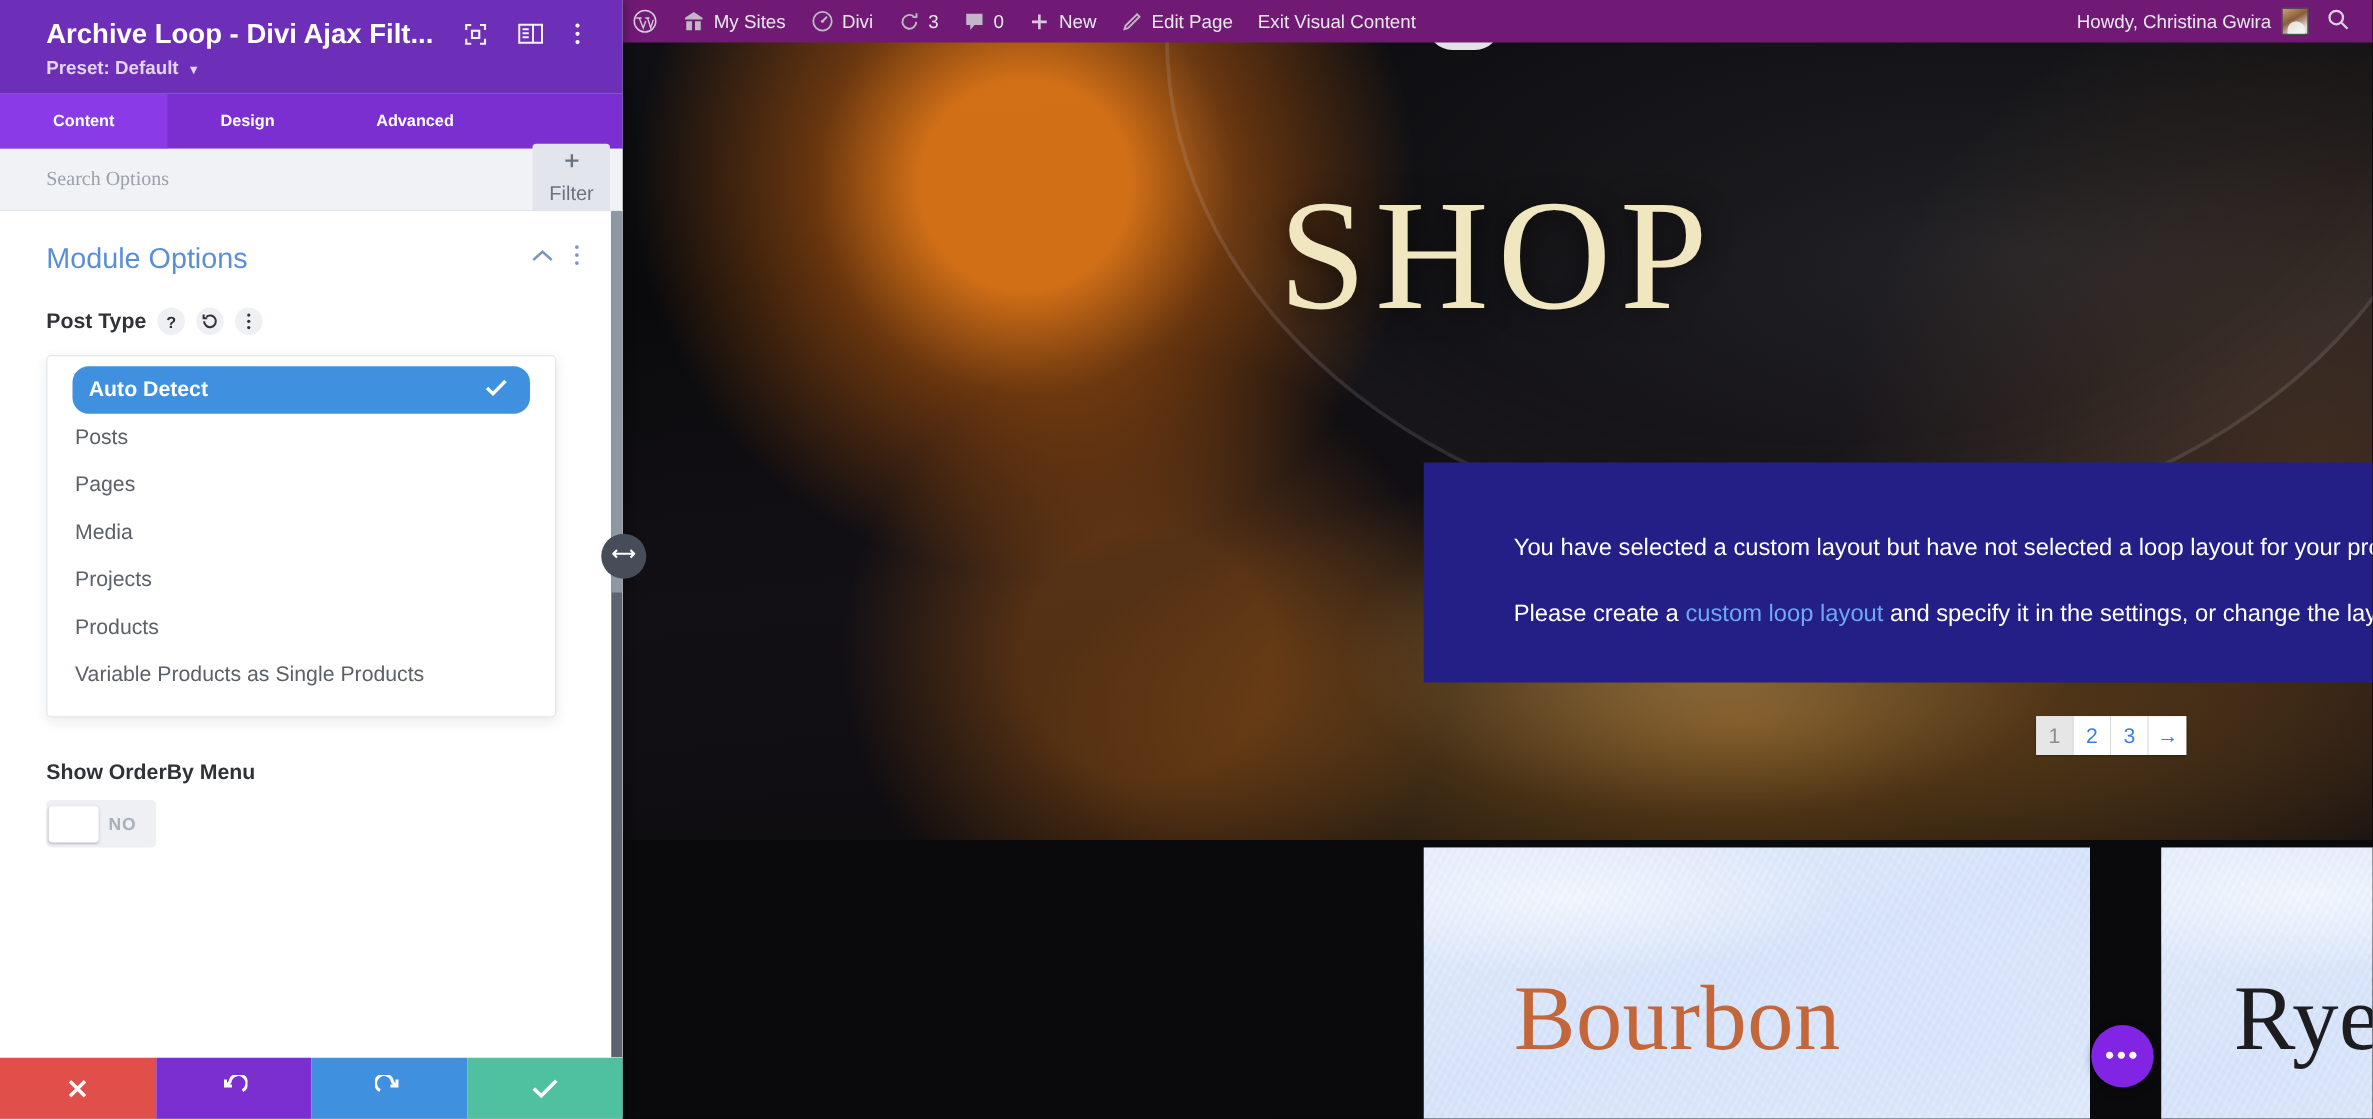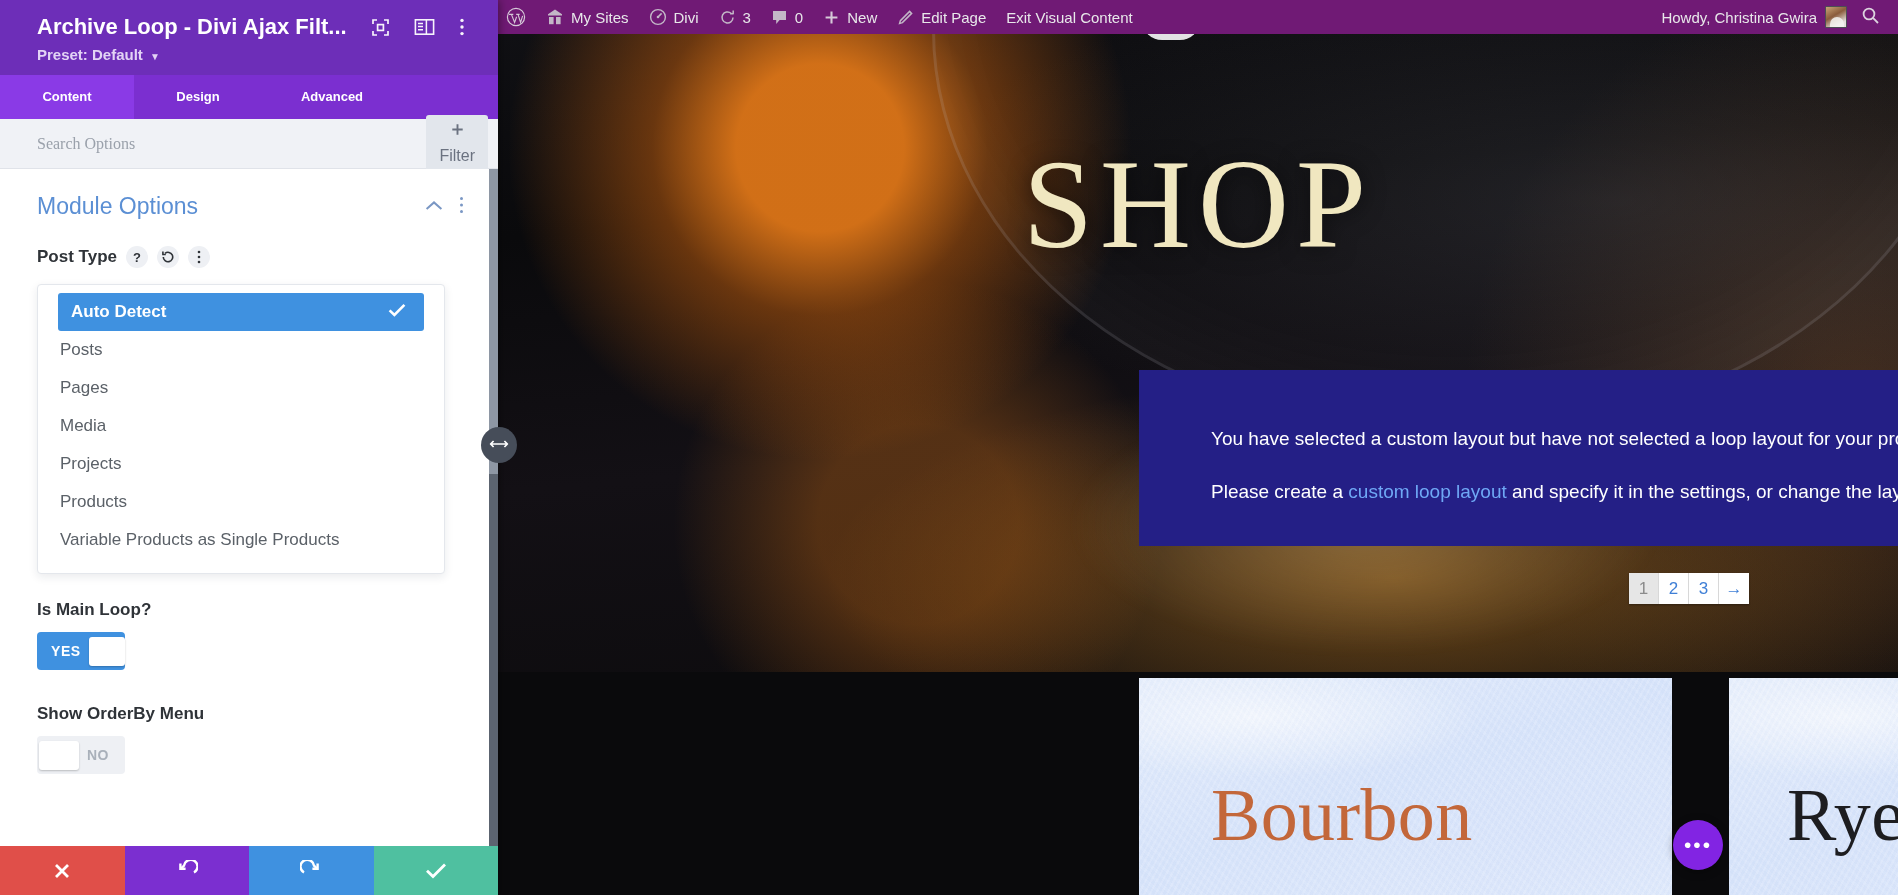--- a/index.html
+++ b/index.html
@@ -235,21 +235,21 @@
     border: 1px solid #e4e7ec; border-radius: 4px;
     box-shadow: 0 3px 10px rgba(20,30,50,.09);
     padding: 8px 0 14px 0;
   }
   .opt {
     padding: 9px 18px 9px 22px; font-size: 17px; color: #5b6168;
     display: flex; align-items: center; justify-content: space-between;
   }
   .opt.selected {
     background: #3f91e0; color: #fff; font-weight: bold;
-    margin: 0 20px; border-radius: 3px; padding-left: 13px;
+    margin: 0 20px; border-radius: 13px; padding-left: 13px;
   }
   .opt.selected .check { font-size: 17px; }
 
   .toggle-block { padding: 0 37px; }
   .toggle-block .tl {
     font-size: 17px; font-weight: bold; color: #2f3338;
     margin-bottom: 12px;
   }
   .switch {
     width: 88px; height: 38px; border-radius: 4px;
@@ -508,27 +508,20 @@
           </span>
         </div>
         <div class="opt">Posts</div>
         <div class="opt">Pages</div>
         <div class="opt">Media</div>
         <div class="opt">Projects</div>
         <div class="opt">Products</div>
         <div class="opt">Variable Products as Single Products</div>
       </div>
 
-      <div class="toggle-block" style="margin-top:26px;">
-        <div class="tl">Is Main Loop?</div>
-        <div class="switch on">
-          <span class="sw-text">YES</span>
-          <span class="knob"></span>
-        </div>
-      </div>
 
       <div class="toggle-block" style="margin-top:34px;">
         <div class="tl">Show OrderBy Menu</div>
         <div class="switch off">
           <span class="knob"></span>
           <span class="sw-text">NO</span>
         </div>
       </div>
 
     </div>

